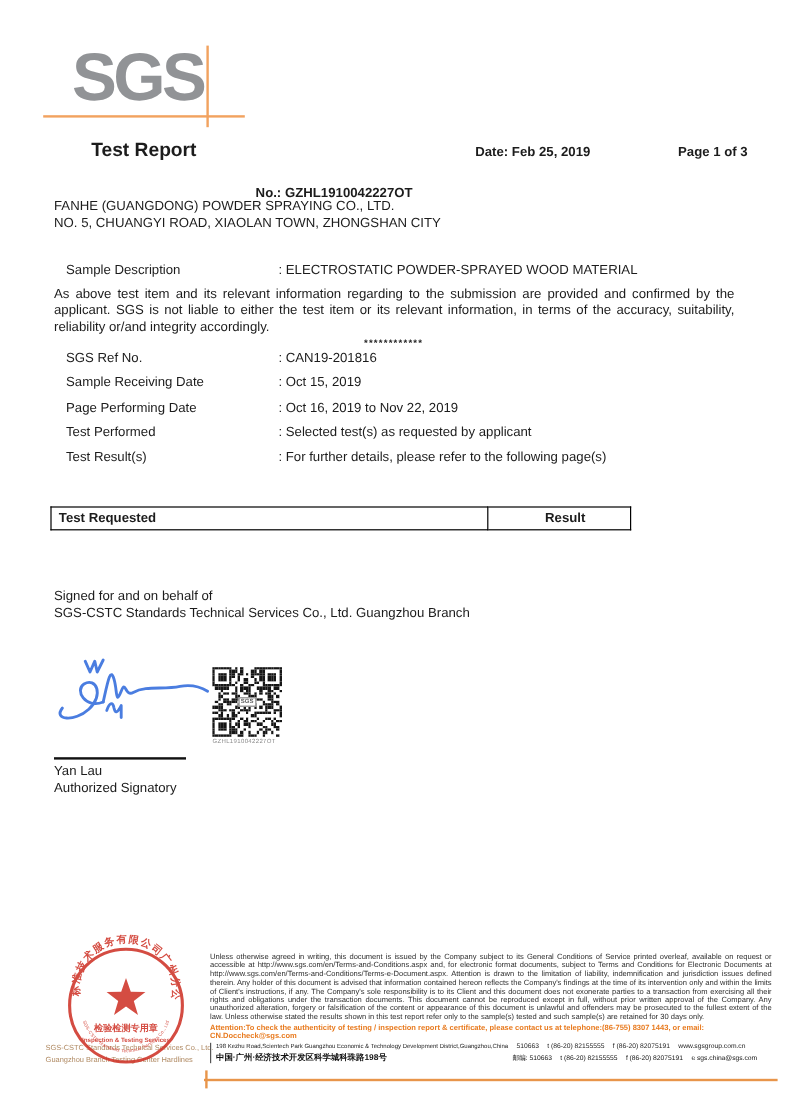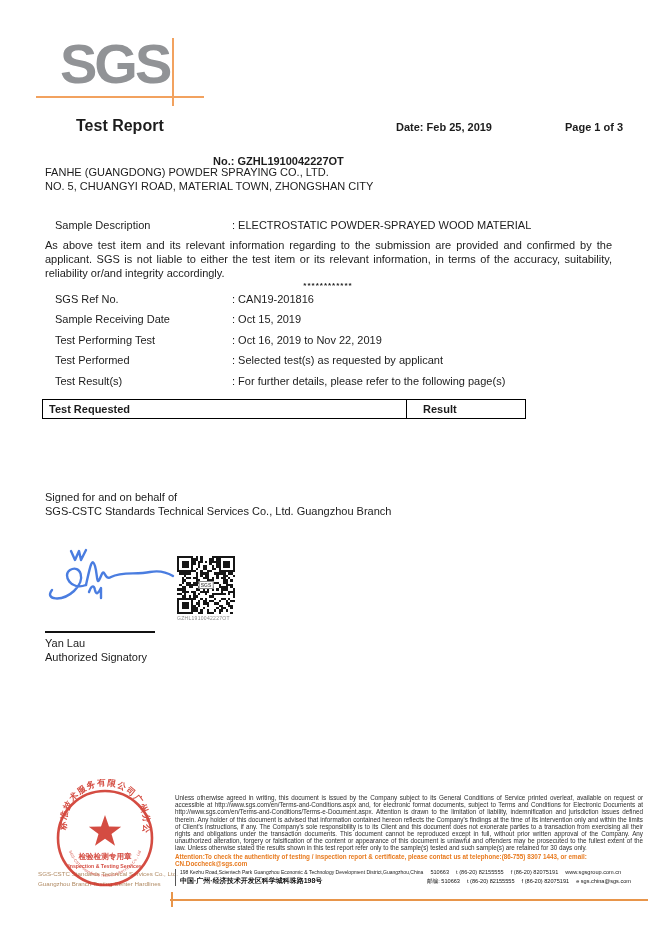--- a/index.html
+++ b/index.html
@@ -25,24 +25,24 @@
   
   .frow{ position:absolute; font-size:11px; }
   .frow .lbl{ position:absolute; left:55px; white-space:nowrap; }
   .frow .val{ position:absolute; left:232px; white-space:nowrap; }
   
   .disclaimer{ position:absolute; left:45px; top:238px; width:567px; font-size:11px;
     line-height:14.2px; text-align:justify; }
   .stars{ position:absolute; left:0; top:281px; width:656px; text-align:center;
     font-size:8px; font-weight:bold; letter-spacing:1px; }
   
-  .rtable{ position:absolute; left:42px; top:399px; width:484px; border-collapse:collapse; }
+  .rtable{ position:absolute; left:42px; top:422px; width:484px; border-collapse:collapse; }
   .rtable th,.rtable td{ border:1.8px solid #000; font-size:11px; padding:2px 6px; }
   .rtable th{ text-align:left; font-weight:bold; height:19px; }
-  .rtable th.res, .rtable td.res{ text-align:left; width:119px;padding-left:16px; }
+  .rtable th.res, .rtable td.res{ text-align:center; width:119px;padding-left:16px; }
   .rtable td{ height:24px; vertical-align:top; }
   .rtable td.res{ vertical-align:bottom; padding-bottom:4px; }
   
   .signed{ position:absolute; left:45px; top:490px; font-size:11px; line-height:14px; }
   .signature-svg{ position:absolute; left:40px; top:542px; }
   .qr-wrap{ position:absolute; left:177px; top:556px; width:58px; }
   .qr-grid{ position:relative; width:58px; height:58px; background:#fff; }
   .qr-grid .m{ background:#fff; } .qr-grid .m.d{ background:#161616; }
   .qr-center{ position:absolute; left:50%; top:50%; transform:translate(-50%,-50%);
     background:#fff; border:0.5px solid #888; font-size:5px; color:#666; padding:0 1px;
@@ -78,41 +78,41 @@
     <div class="logo-vline"></div>
   </div>
 
   <div class="hdr-title">Test Report</div>
   <div class="hdr-no">No.: GZHL1910042227OT</div>
   <div class="hdr-date">Date: Feb 25, 2019</div>
   <div class="hdr-page">Page 1 of  3</div>
 
   <div class="applicant">
     <div>FANHE (GUANGDONG) POWDER SPRAYING CO., LTD.</div>
-    <div>NO. 5, CHUANGYI ROAD, MATERIAL TOWN, ZHONGSHAN CITY</div>
+    <div>NO. 5, CHUANGYI ROAD, XIAOLAN TOWN, ZHONGSHAN CITY</div>
   </div>
 
   <div class="frow" style="top:219px">
     <span class="lbl">Sample Description</span>
     <span class="val">: ELECTROSTATIC POWDER-SPRAYED WOOD MATERIAL</span>
   </div>
 
   <div class="disclaimer">As above test item and its relevant information regarding to the submission are provided and confirmed by the applicant. SGS is not liable to either the test item or its relevant information, in terms of the accuracy, suitability, reliability or/and integrity accordingly.</div>
   <div class="stars">************</div>
 
   <div class="frow" style="top:293px">
     <span class="lbl">SGS Ref No.</span>
     <span class="val">: CAN19-201816</span>
   </div>
   <div class="frow" style="top:313px">
     <span class="lbl">Sample Receiving Date</span>
     <span class="val">: Oct 15, 2019</span>
   </div>
   <div class="frow" style="top:334px">
-    <span class="lbl">Test Performing Test</span>
+    <span class="lbl">Page Performing Date</span>
     <span class="val">: Oct 16, 2019 to Nov 22, 2019</span>
   </div>
   <div class="frow" style="top:354px">
     <span class="lbl">Test Performed</span>
     <span class="val">: Selected test(s) as requested by applicant</span>
   </div>
   <div class="frow" style="top:375px">
     <span class="lbl">Test Result(s)</span>
     <span class="val">: For further details, please refer to the following page(s)</span>
   </div>

